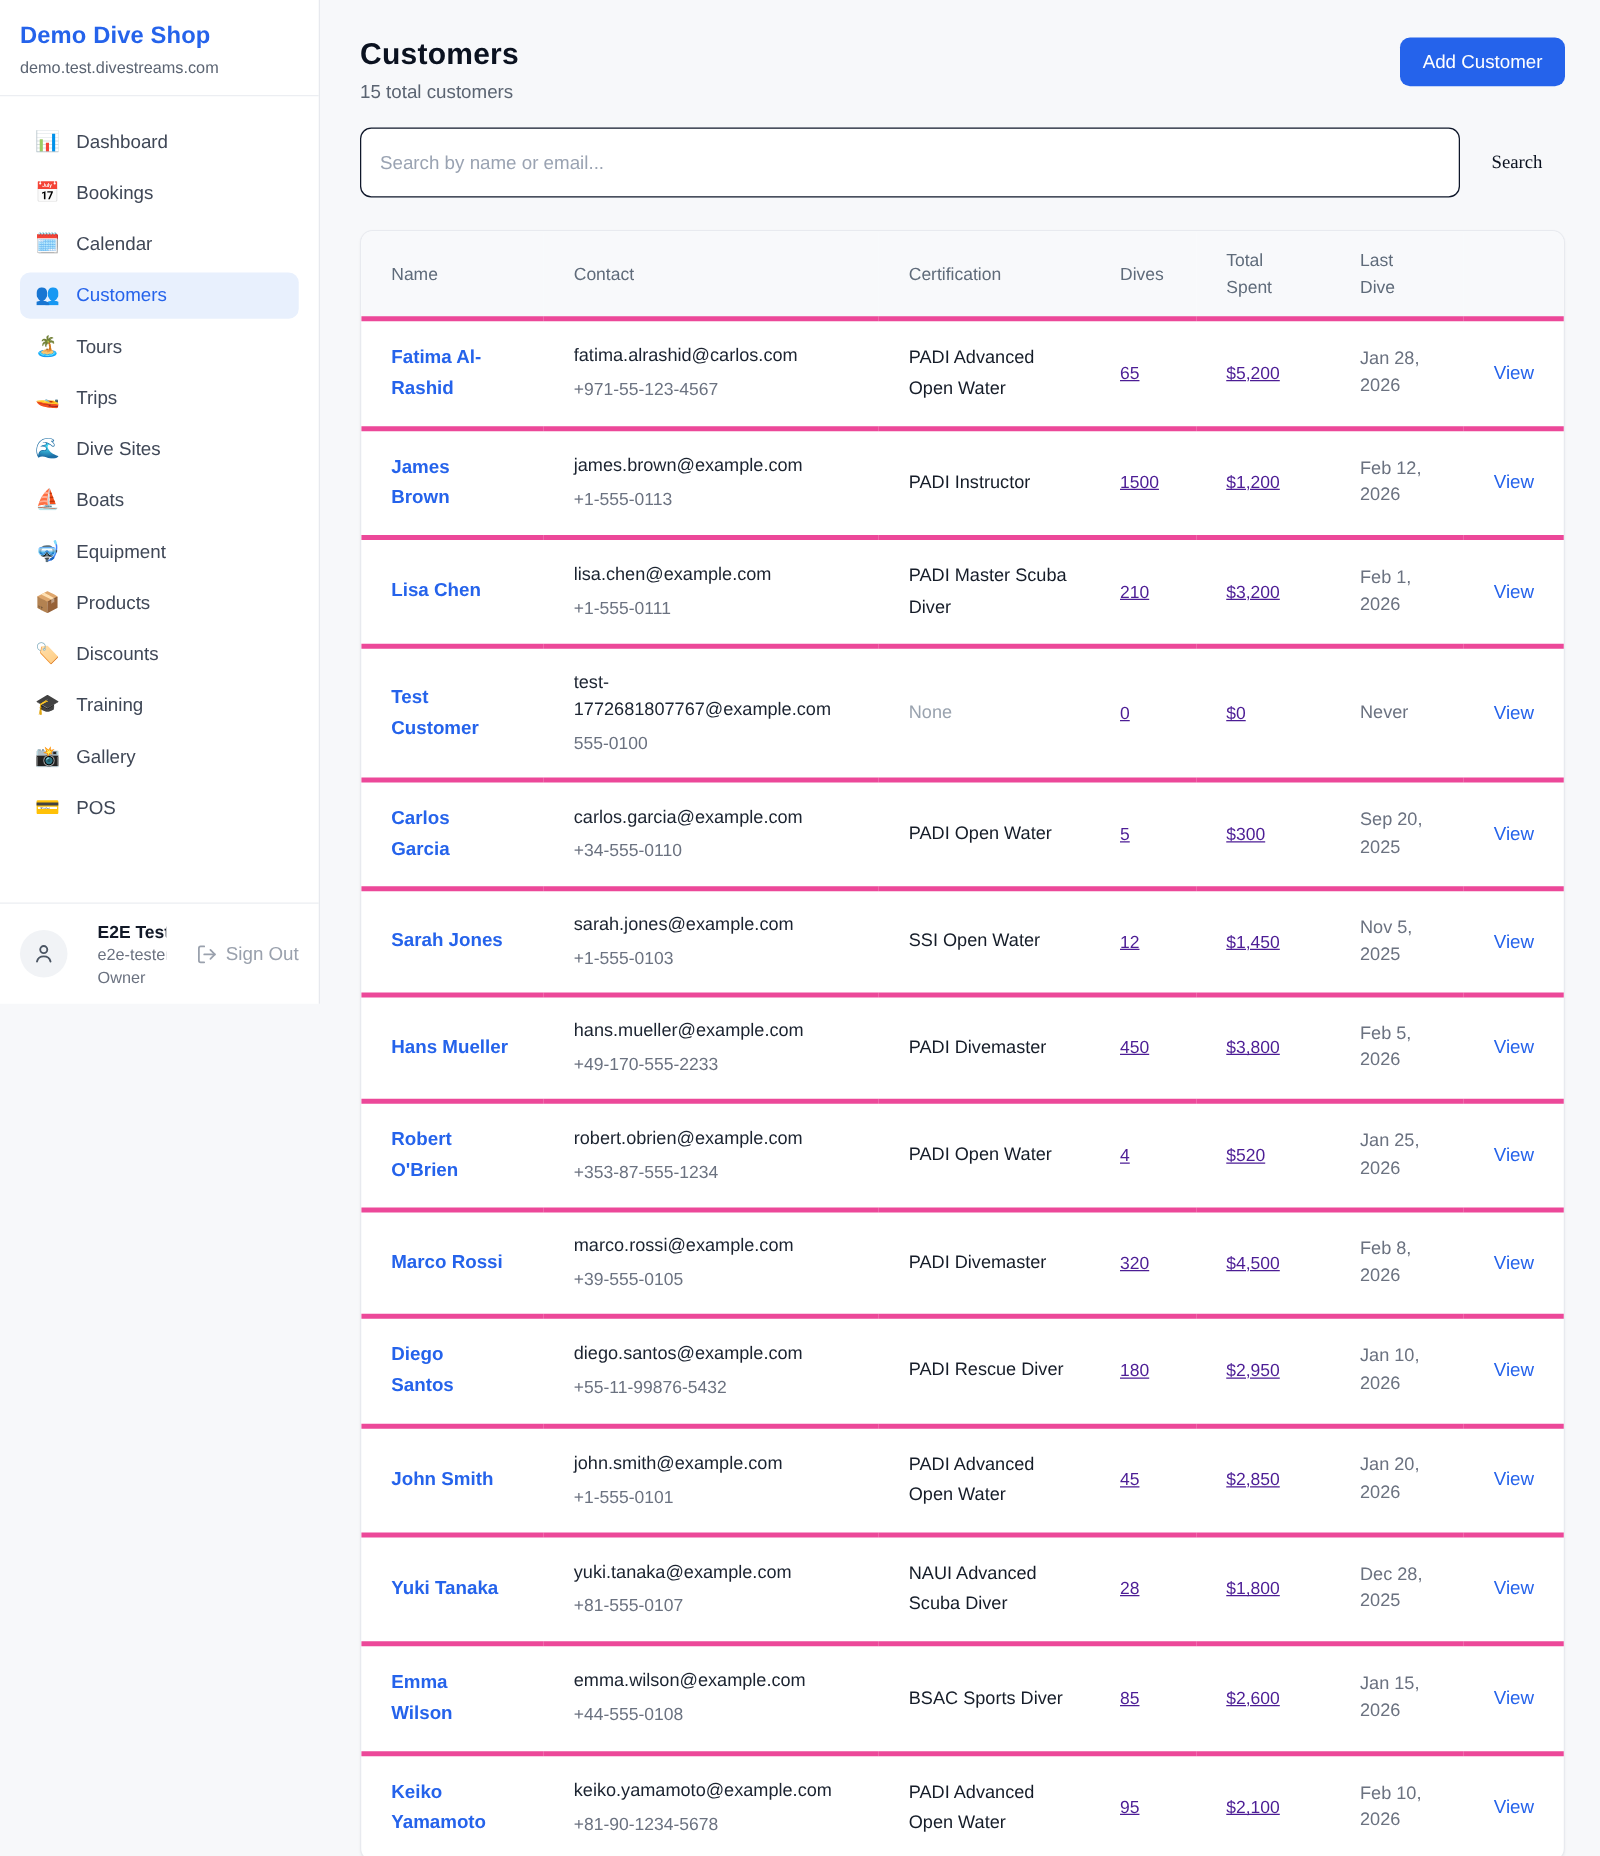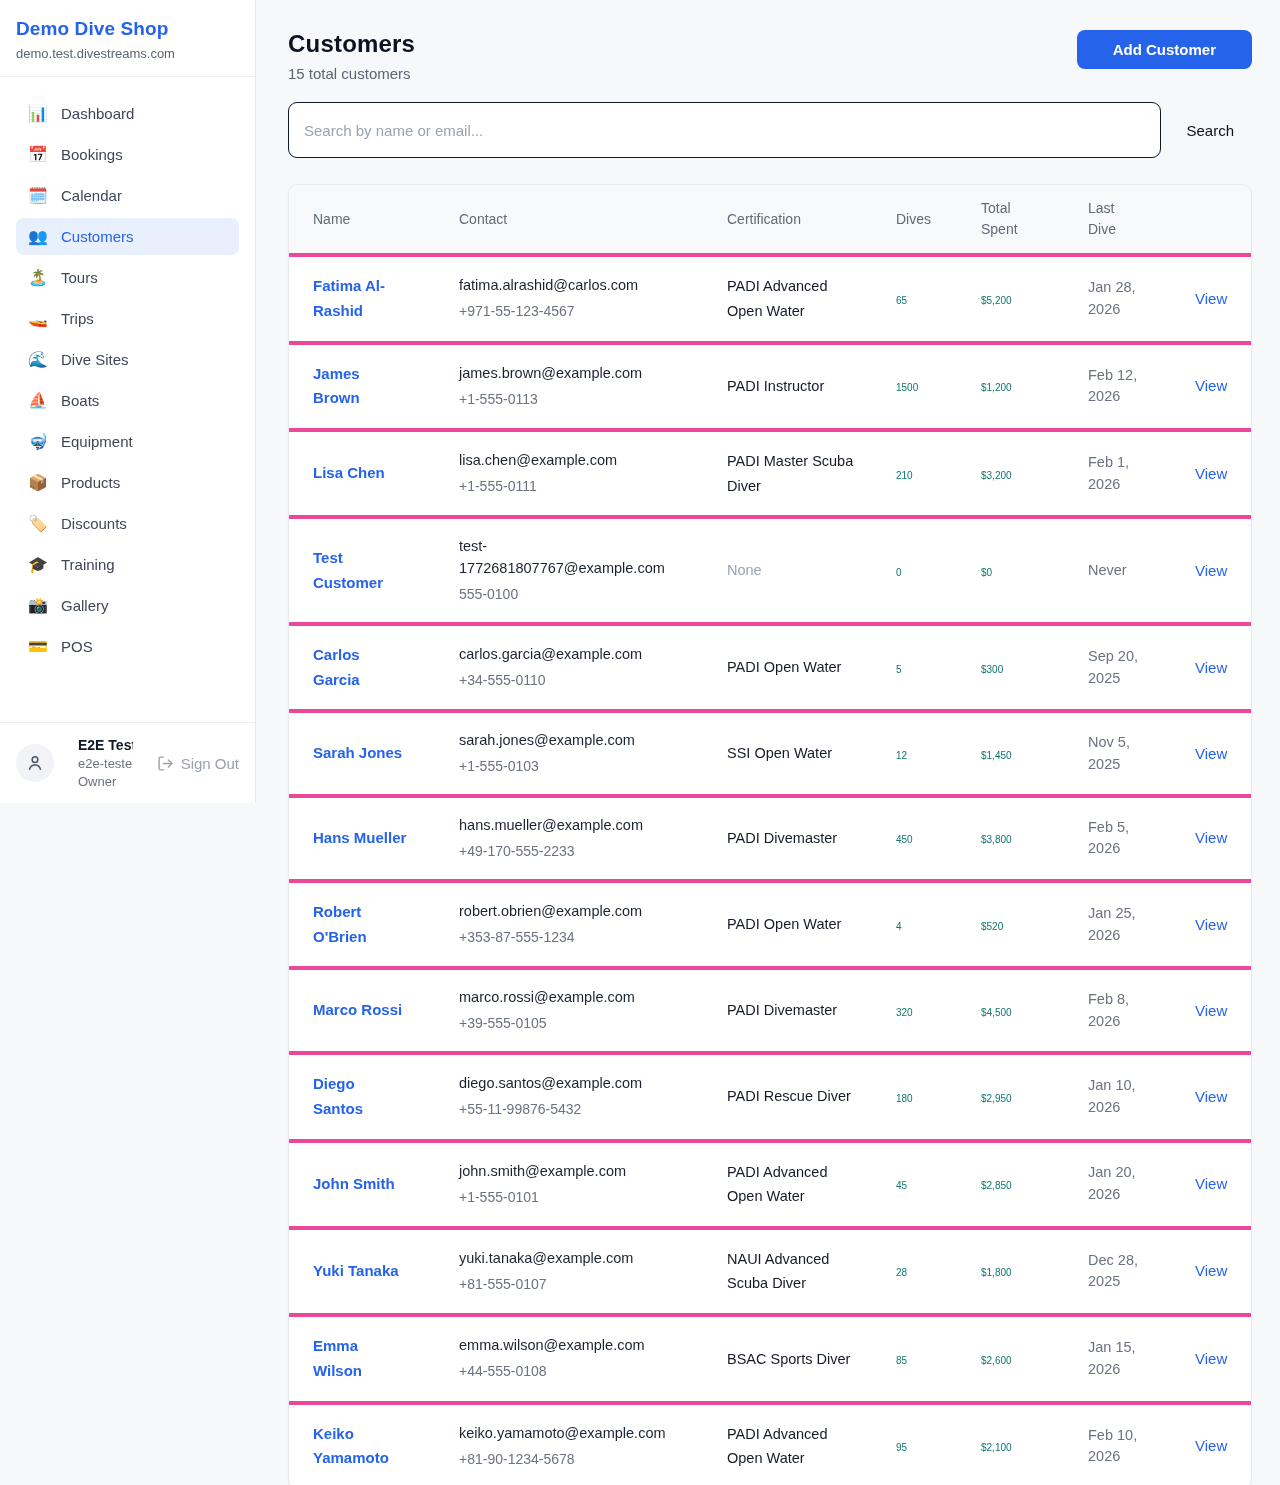--- a/index.html
+++ b/index.html
@@ -50,34 +50,34 @@
     color:#9aa1ad; font-size:15px; font-family:inherit; flex:none;
   }
 
   
   .main { flex:1; padding:30px 28px 20px 32px; min-width:0; }
   .page-head { display:flex; justify-content:space-between; align-items:flex-start; }
   .page-title { font-size:24px; font-weight:700; color:#0b1220; letter-spacing:.2px; }
   .page-subtitle { font-size:15px; color:#5b6472; margin-top:7px; }
   .btn-primary {
     background:#2563eb; color:#ffffff; border:none; cursor:pointer;
-    border-radius:8px; padding:11px 36px; font-size:15px; font-weight:700;
+    border-radius:8px; padding:11px 18px; font-size:15px; font-weight:400;
     font-family:inherit;
   }
   .search-row { margin-top:20px; display:flex; align-items:center; }
   .search-input {
     flex:1; height:56px;
     border:1px solid #0f172a; border-radius:9px;
     padding:0 15px; font-size:15px; color:#111827;
     background:#fff; font-family:inherit; outline:none;
   }
   .search-input::placeholder { color:#9aa3b2; }
   .search-btn {
     background:none; border:none; cursor:pointer;
-    padding:0 18px 0 25px; font-size:15px; color:#0b1220; font-family:Liberation Sans, sans-serif;
+    padding:0 18px 0 25px; font-size:15px; color:#0b1220; font-family:Liberation Serif, serif;
   }
 
   
   .card {
     margin-top:26px; background:#ffffff;
     border:1px solid #e8eaef; border-radius:10px;
     box-shadow:0 1px 2px rgba(16,24,40,.05);
     overflow:hidden;
   }
   table { width:100%; border-collapse:collapse; table-layout:fixed; }
@@ -91,21 +91,21 @@
   }
   thead th.h-spent, thead th.h-last { padding-right:44px; }
   tbody tr { border-top:4px solid #ec4899; }
   td { padding:17px 16px 17px 24px; vertical-align:middle; }
   td.td-name { padding-right:28px; }
   .name-link { color:#2563eb; font-weight:600; font-size:15px; line-height:1.65; text-decoration:none; cursor:pointer; display:inline-block; }
   .email { color:#1b2330; font-size:14.5px; line-height:1.5; overflow-wrap:break-word; }
   .phone { color:#6b7280; font-size:14px; line-height:1.5; margin-top:4px; }
   .cert { font-size:14.5px; color:#151c28; line-height:1.7; }
   .cert.muted { color:#9aa3af; }
-  .num { font-size:10px; color:#0f766e; }
+  .num { font-size:14px; color:#4c1d95;text-decoration:underline; }
   .last { font-size:14.5px; color:#6b7280; line-height:1.5; display:inline-block; max-width:60px; }
   .view-link { color:#2563eb; font-size:15px; text-decoration:none; cursor:pointer; }
 </style>
 </head>
 <body>
 
 <div class="app">
 
   <aside class="sidebar">
     <div class="brand">

